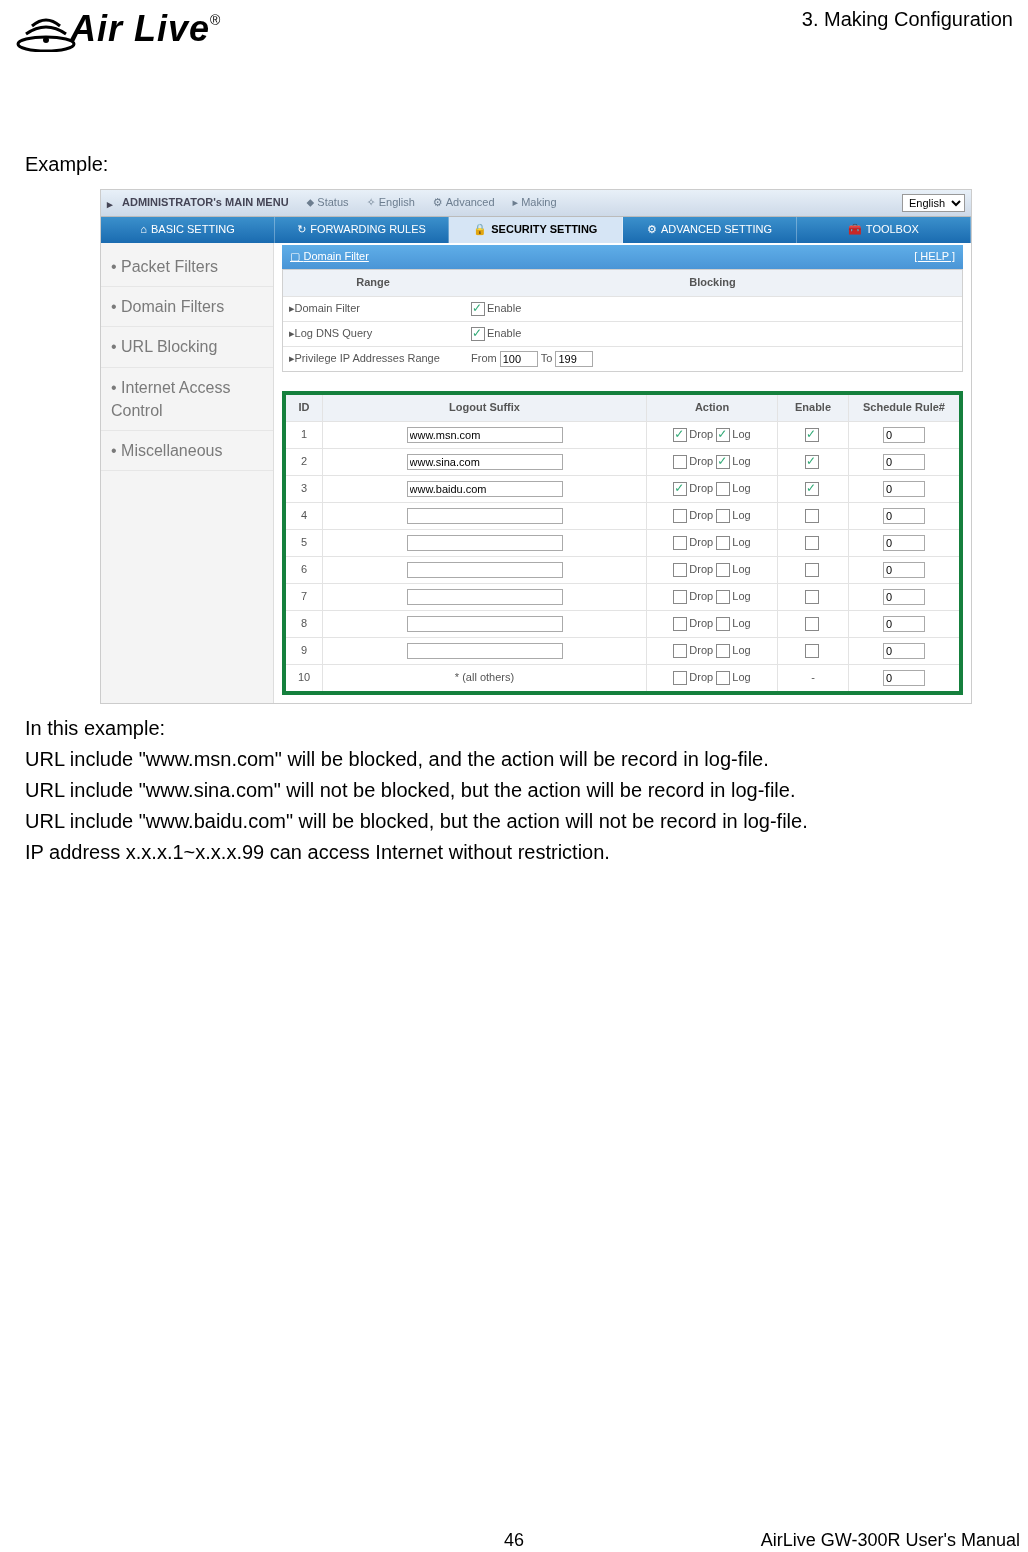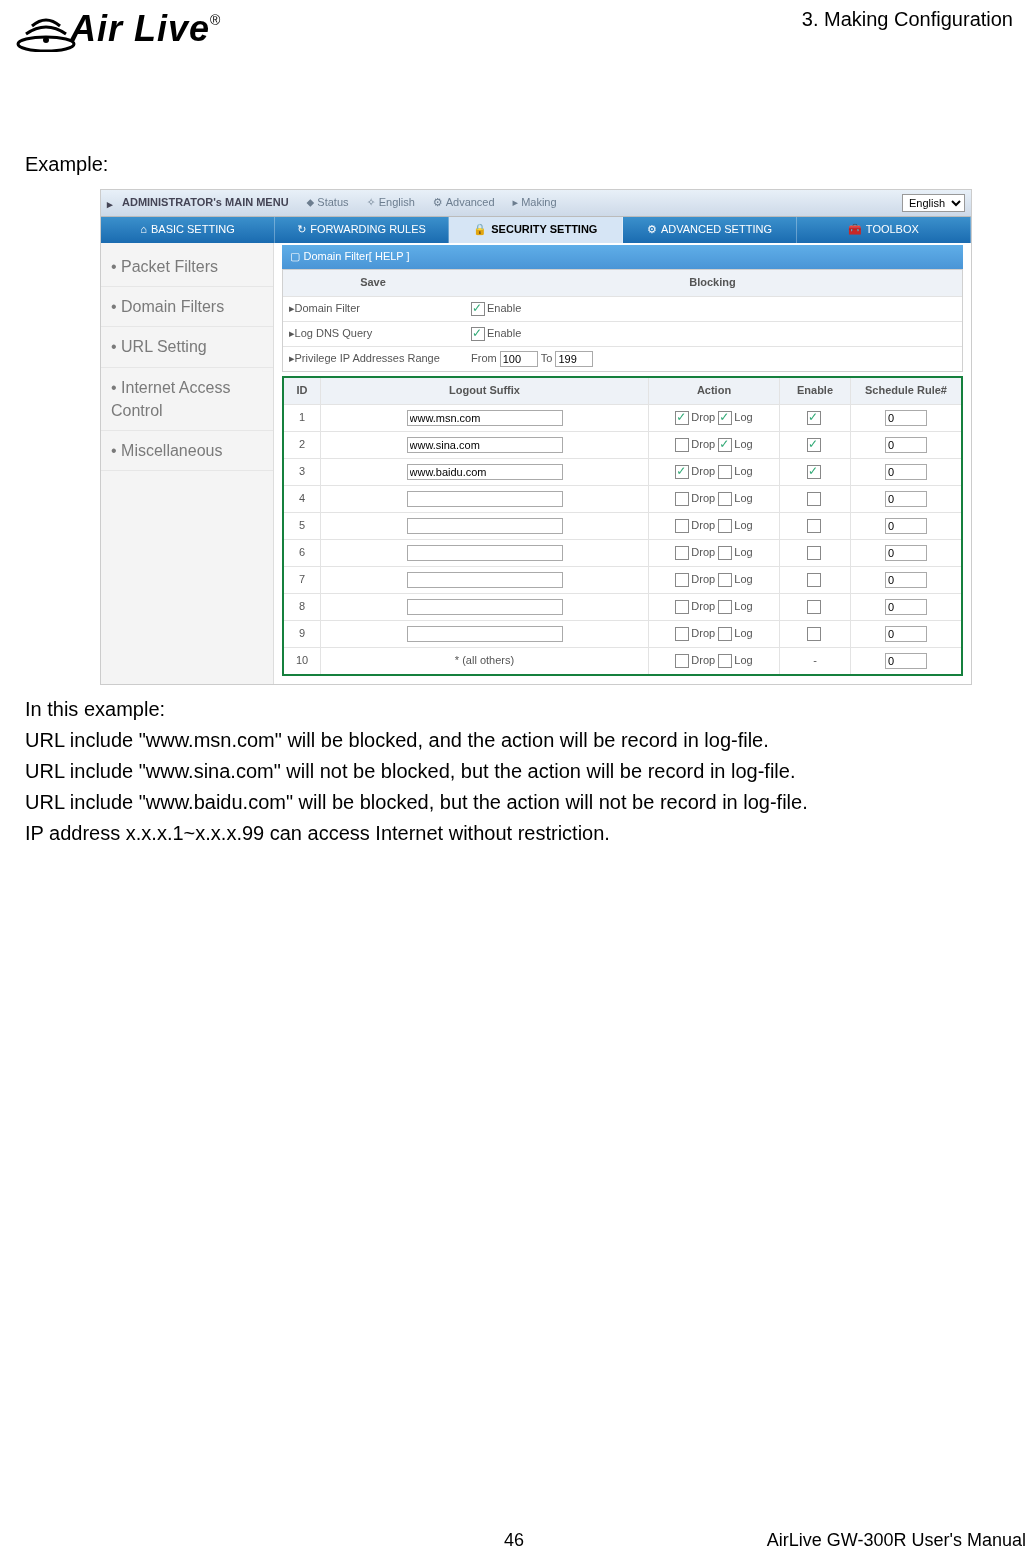--- a/index.html
+++ b/index.html
@@ -109,36 +109,38 @@
     font-size:16px;
   }
   .sidebar div { padding:8px 10px; border-bottom:1px solid #e6e6e6; color:#7a7a7a; }
   .main-panel { flex:1; padding:2px 8px 8px 8px; }
   .panel-title {
     background: linear-gradient(#5faee8,#4a95d6);
     color:#fff;
     font-size:11px;
     padding:4px 8px;
     display:flex;
+    justify-content:space-between;
+    text-decoration:underline;
   }
   .grid { border:1px solid #d0d0d0; font-size:11px; }
   .grid-header {
     display:flex;
     background:#eef2f7;
     font-weight:bold;
     color:#555;
   }
   .grid-header > div { padding:5px; text-align:center; }
   .row { display:flex; border-top:1px solid #e3e3e3; }
   .row > div { padding:4px 6px; display:flex; align-items:center; }
   .col-item { width: 170px; }
   .col-set { flex:1; }
   input.txt { border:1px solid #aaa; font-size:11px; padding:1px 2px; }
   .small { width:32px; }
-  .dom-table { border:2px solid #15803d; font-size:11px; margin-top:4px; }
+  .dom-table { border:4px solid #15803d; font-size:11px; margin-top:19px; }
   .dom-head { display:flex; background:#eef2f7; font-weight:bold; }
   .dom-head > div, .dom-row > div { border-right:1px solid #e3e3e3; padding:5px; text-align:center; display:flex; align-items:center; justify-content:center; }
   .dom-row { display:flex; border-top:1px solid #e3e3e3; }
   .c-id { width:26px; }
   .c-suf { flex:1; }
   .c-act { width:120px; }
   .c-en { width:60px; }
   .c-sr { width:100px; border-right:none !important; }
   .suf-input { width:150px; border:1px solid #aaa; font-size:11px; padding:1px 2px; text-align:left; }
   .sr-input { width:36px; border:1px solid #aaa; font-size:11px; padding:1px 2px; }
@@ -156,21 +158,21 @@
   .footer {
     position:absolute;
     bottom:22px;
     left:0;
     right:0;
     display:flex;
     justify-content:center;
     font-size:18px;
   }
   .footer .pn { position:absolute; left:50%; transform:translateX(-50%); }
-  .footer .man { position:absolute; right:2px; padding-right:0; }
+  .footer .man { position:absolute; right:8px; padding-right:0; }
   .body-text p { margin: 2px 0; }
   .icon-box { width:12px; height:12px; display:inline-block; }
 </style>
 </head>
 <body>
 
 <div class="page">
   <div class="header">
     <div class="header-title">3. Making Configuration</div>
     <div class="logo">
@@ -234,32 +236,32 @@
           </div>
         <div>
             <span>🧰</span>
             <span>TOOLBOX</span>
           </div>
       </div>
       <div class="main-area">
         <div class="sidebar">
           <div>• <span>Packet Filters</span></div>
           <div>• <span>Domain Filters</span></div>
-          <div>• <span>URL Setting</span></div>
+          <div>• <span>URL Blocking</span></div>
           <div>• <span>Internet Access Control</span></div>
           <div>• <span>Miscellaneous</span></div>
         </div>
         <div class="main-panel">
           <div class="panel-title">
             <span>▢ <span>Domain Filter</span></span>
             <span>[ HELP ]</span>
           </div>
           <div class="grid">
             <div class="grid-header">
-              <div class="col-item">Save</div>
+              <div class="col-item">Range</div>
               <div class="col-set">Blocking</div>
             </div>
             <div class="row">
               <div class="col-item">▸ <span>Domain Filter</span></div>
               <div class="col-set">
                   <span class="cb checked"></span> 
                   <span>Enable</span>
                 </div>
             </div>
             <div class="row">

